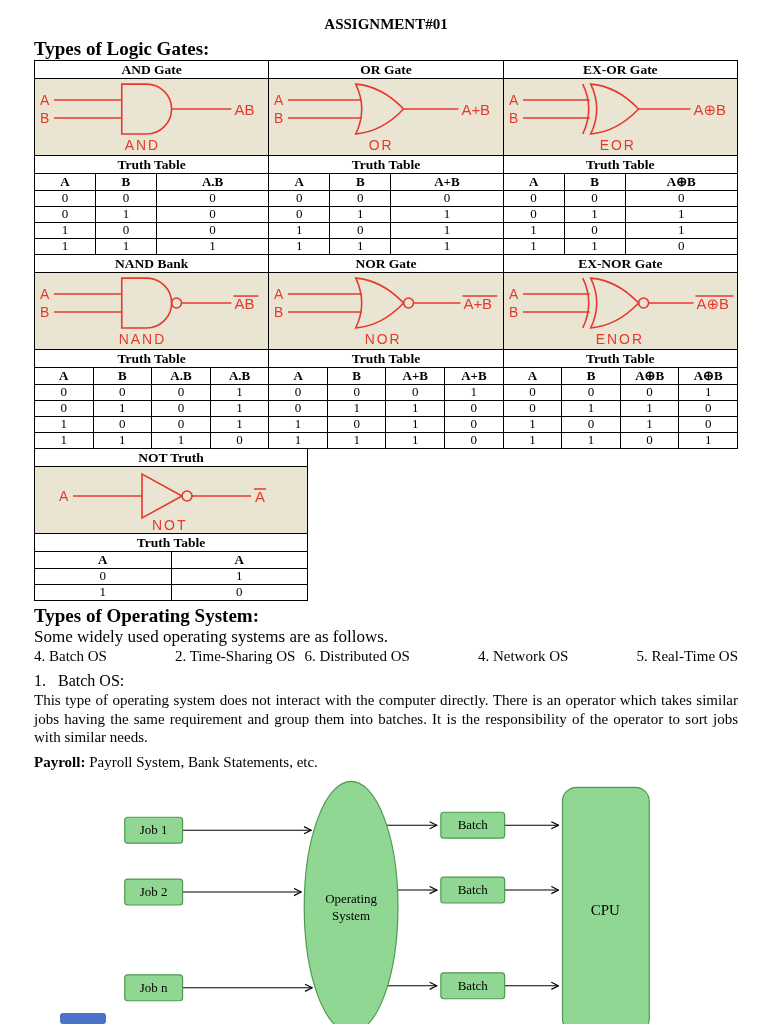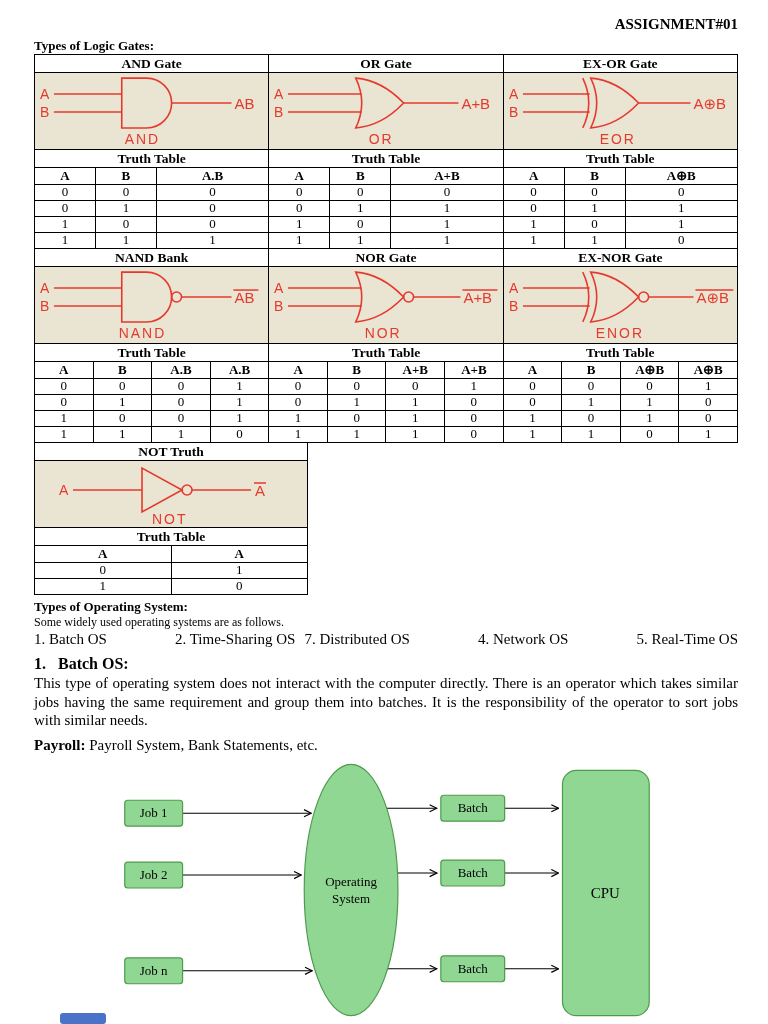--- a/index.html
+++ b/index.html
@@ -1,44 +1,44 @@
 <!DOCTYPE html>
 <html><head>
 <meta charset="utf-8">
 <style>
   html,body{margin:0;padding:0}
   body{width:768px;height:1024px;background:#ffffff;color:#000;
        font-family:"Liberation Serif",serif;overflow:hidden;position:relative}
   .page{padding:16px 30px 0 34px;position:relative}
-  .title{text-align:right;font-weight:bold;font-size:15px;margin-bottom:5px}
-  .section-heading{font-weight:bold;font-size:13px}
+  .title{text-align:center;font-weight:bold;font-size:15px;margin-bottom:5px}
+  .section-heading{font-weight:bold;font-size:19px}
   .gates-row{display:flex}
   .gates-row + .gates-row{margin-top:-1px}
   table.gate-block{border-collapse:collapse;width:274px;table-layout:fixed}
   .gates-row table.gate-block + table.gate-block{margin-left:-1px}
   .gate-block td,.gate-block th{border:1px solid #000;text-align:center;padding:0;
       font-size:13px;height:15px;line-height:1.15;font-weight:normal}
   .gate-block th{font-weight:bold;height:16px}
   td.gname,td.gttl{font-weight:bold;font-size:13.5px;height:17px}
   td.gdiag{background:#e9e5d2;padding:0}
   td.gdiag svg{display:block;width:100%;height:76px}
   .c25{width:25%}.c26{width:26%}.c48{width:48%}.c50{width:50%}
   .ov{text-decoration:overline}
   .gwire{stroke:#e6392e;stroke-width:1.5}
   .gbody{stroke:#e6392e;stroke-width:1.6;fill:none}
   .gtxt{fill:#e6392e;font-size:14px;font-family:"Liberation Sans",sans-serif}
   .gout{fill:#e6392e;font-size:15px;font-family:"Liberation Sans",sans-serif}
   .glabel{fill:#e6392e;font-size:14px;letter-spacing:2px;font-family:"Liberation Sans",sans-serif}
   .os-head{margin-top:4px}
-  .body-line{font-size:12px}
+  .body-line{font-size:17px}
   .os-list{display:flex;font-size:15px;margin-top:1px}
   .os-list span{white-space:nowrap}
   .os-list span:nth-child(n+2){margin-left:auto}
   .os-list span:nth-child(3){margin-left:9px}
-  .batch-heading{font-weight:bold;font-size:16px;margin-top:7px}
+  .batch-heading{font-weight:normal;font-size:16px;margin-top:7px}
   .batch-heading .num{display:inline-block;width:24px}
   .body-para{font-size:15px;text-align:justify;margin:1px 0 0 0;line-height:1.24}
   .examples-line{font-size:15px;margin-top:7px}
   .bold{font-weight:bold}
   .batch-svg{display:block;width:698px;height:266px;margin-top:4px}
   .dnode{stroke-width:1.2}
   .dtext{font-size:13px;fill:#000;font-family:"Liberation Serif",serif}
   .alink{stroke:#000;stroke-width:1.1;fill:none}
   .partial-blue{position:absolute;left:60px;top:1013px;width:46px;height:11px;
       background:#4a72c8;border-radius:3px}
@@ -482,23 +482,23 @@
             <td>1</td>
             <td>0</td>
           </tr>
         </tbody>
     </table>
   </div>
 
   <div class="section-heading os-head">Types of Operating System:</div>
   <div class="body-line">Some widely used operating systems are as follows.</div>
   <div class="os-list">
-    <span>1. Batch OS</span>
+    <span>4. Batch OS</span>
     <span>2. Time-Sharing OS</span>
-    <span>7. Distributed OS</span>
+    <span>6. Distributed OS</span>
     <span>4. Network OS</span>
     <span>5. Real-Time OS</span>
   </div>
 
   <div class="batch-heading">
     <span class="num">1.</span><span>Batch OS:</span>
   </div>
   <p class="body-para">This type of operating system does not interact with the computer directly. There is an operator which takes similar jobs having the same requirement and group them into batches. It is the responsibility of the operator to sort jobs with similar needs.</p>
   <div class="examples-line">
     <span class="bold">Payroll:</span>

